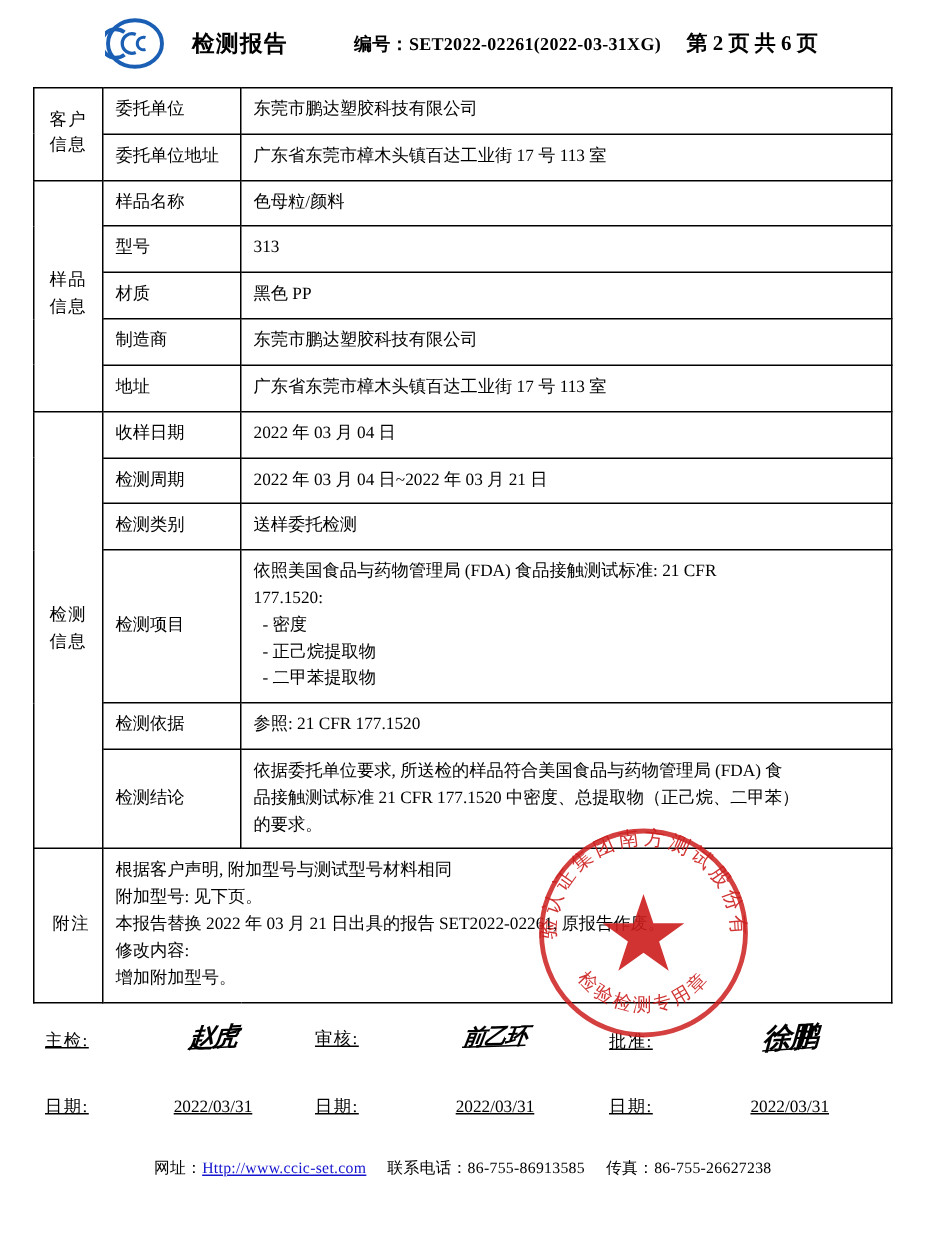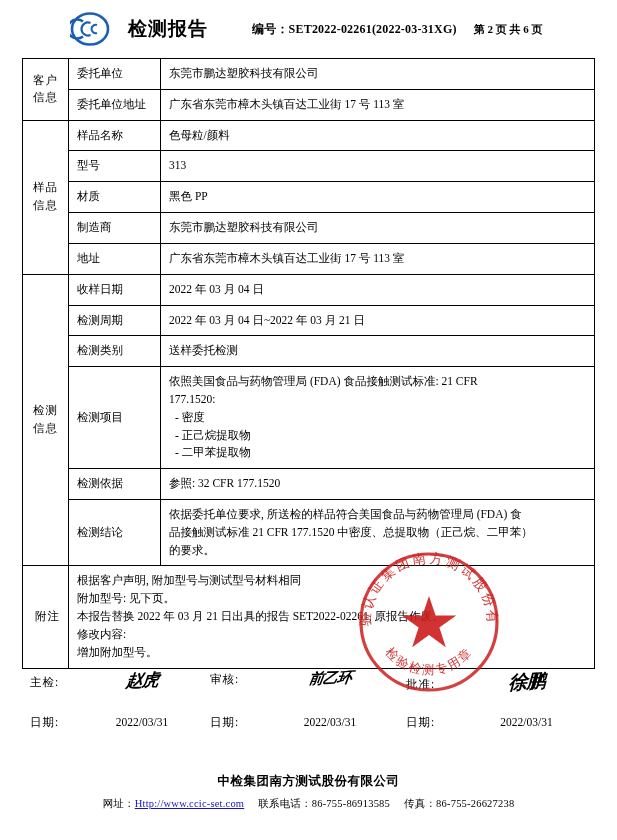--- a/index.html
+++ b/index.html
@@ -34,35 +34,35 @@
   }
   .logo {
     width: 40px;
     height: 34px;
     position: relative;
     flex: 0 0 auto;
     margin-right: 18px;
   }
   .logo svg { display: block; }
   .hdr-title {
-    font-size: 19px;
+    font-size: 15px;
     font-weight: bold;
     letter-spacing: 1px;
     margin-right: 44px;
     white-space: nowrap;
   }
   .hdr-no {
     font-size: 12px;
     font-weight: bold;
     letter-spacing: 0.2px;
     white-space: nowrap;
     margin-right: 17px;
   }
   .hdr-page {
-    font-size: 11px;
+    font-size: 14px;
     font-weight: bold;
     white-space: nowrap;
   }
 
   
   table.main {
     border-collapse: collapse;
     width: 573px;
     table-layout: fixed;
     margin: 0 auto;
@@ -109,22 +109,24 @@
 
   
   .sig-wrap {
     width: 573px;
     margin: 0 auto;
     position: relative;
     height: 92px;
   }
   .sig-row {
     display: flex;
+    align-items: center;
     height: 46px;
     font-size: 11.5px;
+    text-decoration: underline;
   }
   .sig-cell {
     display: flex;
     align-items: baseline;
     box-sizing: border-box;
   }
   .sig-label {
     width: 52px;
     text-align: left;
     letter-spacing: 1px;
@@ -278,21 +280,21 @@
         <td class="val">
           <div>依照美国食品与药物管理局 (FDA) 食品接触测试标准: 21 CFR</div>
           <div>177.1520:</div>
           <div class="sub">- 密度</div>
           <div class="sub">- 正己烷提取物</div>
           <div class="sub">- 二甲苯提取物</div>
         </td>
       </tr>
       <tr>
         <td class="lbl">检测依据</td>
-        <td class="val">参照: 32 CFR 177.1520</td>
+        <td class="val">参照: 21 CFR 177.1520</td>
       </tr>
       <tr>
         <td class="lbl">检测结论</td>
         <td class="val">
           <div>依据委托单位要求, 所送检的样品符合美国食品与药物管理局 (FDA) 食</div>
           <div>品接触测试标准 21 CFR 177.1520 中密度、总提取物（正己烷、二甲苯）</div>
           <div>的要求。</div>
         </td>
       </tr>
 
@@ -352,19 +354,18 @@
         <textPath href="#arcTop" startOffset="50%" text-anchor="middle">中国检验认证集团南方测试股份有限公司</textPath>
       </text>
       <text font-family="'Liberation Serif', serif" font-size="12.5" fill="#cc1d1d" opacity="0.9" letter-spacing="2">
         <textPath href="#arcBottom" startOffset="50%" text-anchor="middle">检验检测专用章</textPath>
       </text>
       <polygon points="74,48 80.6,67.5 101.2,67.5 84.4,79.6 90.8,99.2 74,87.1 57.2,99.2 63.6,79.6 46.8,67.5 67.4,67.5" fill="#cc1d1d" opacity="0.9"></polygon>
     </svg>
   </div>
 
   <div class="footer">
-    <div class="f-company">中检集团南方测试股份有限公司</div>
     <div class="f-line">
       <span>网址：</span><span class="link">Http://www.ccic-set.com</span><span class="gap"></span><span>联系电话：</span><span>86-755-86913585</span><span class="gap"></span><span>传真：</span><span>86-755-26627238</span>
     </div>
   </div>
 
 </div>
 
 </body></html>

